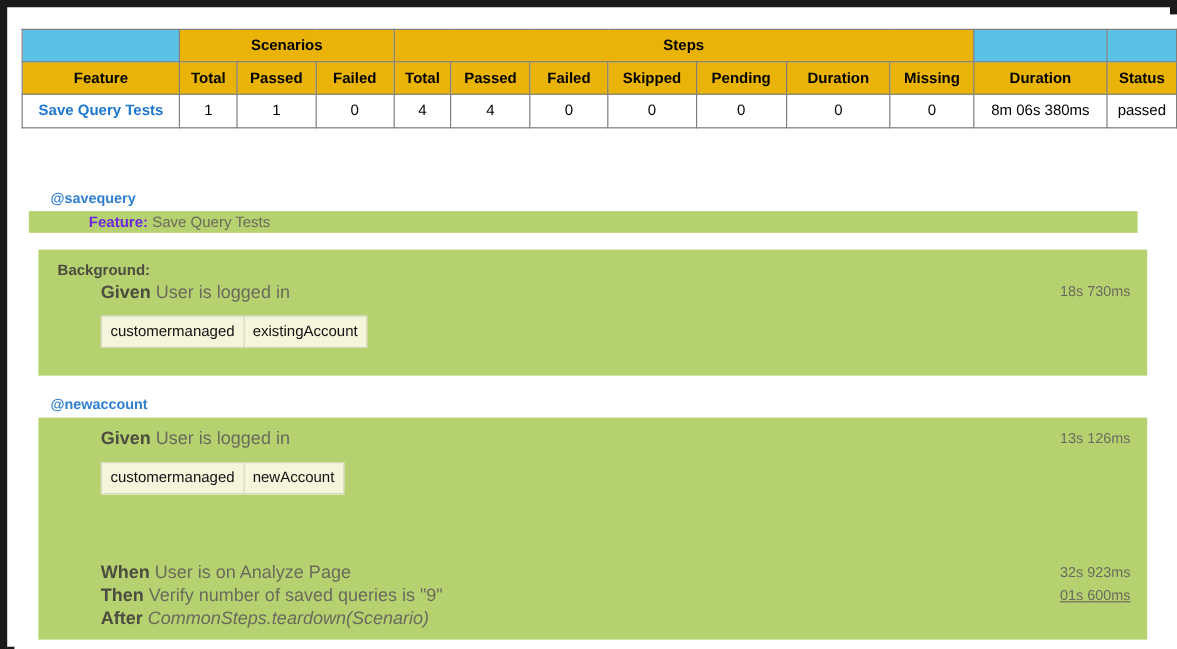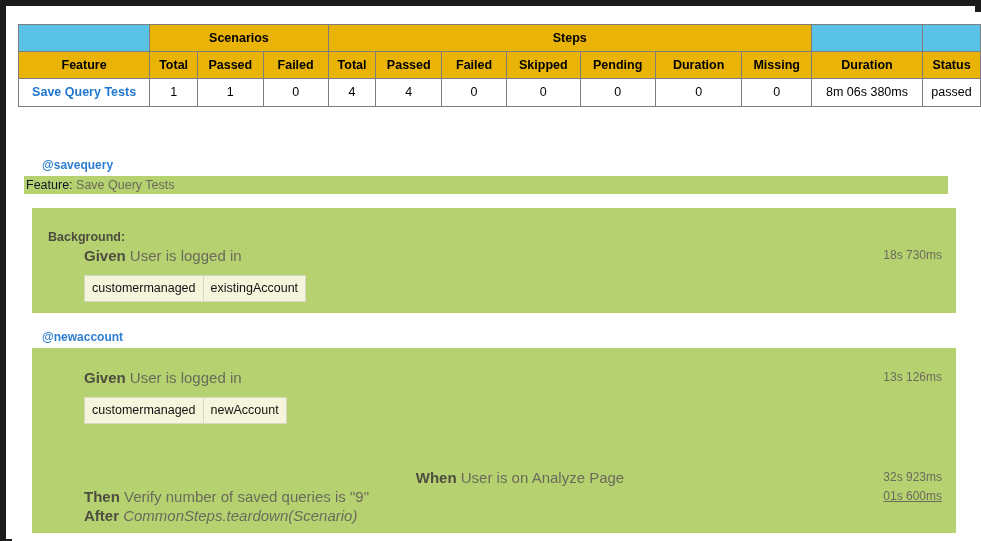--- a/index.html
+++ b/index.html
@@ -114,34 +114,35 @@
     width: 924px;
     margin-left: 6px;
     height: 18px;
     line-height: 18px;
     font-size: 12.5px;
     color: #5a5a4a;
     padding-left: 2px;
     box-sizing: border-box;
   }
   .feature-bar .kw {
-    color: #0f172a;
-    font-weight: normal;
+    color: #6d28d9;
+    font-weight: bold;
+    margin-left: 48px;
   }
   .feature-bar .val {
     color: #6b6b5c;
   }
 
   .block {
     background: #b6d270;
     width: 924px;
     margin-left: 14px;
     box-sizing: border-box;
     position: relative;
-    padding: 20px 0 0 0;
+    padding: 8px 0 0 0;
   }
   .block.background-block { height: 105px; }
   .block.scenario-block   { height: 185px; }
 
   .block-title {
     font-size: 12.5px;
     font-weight: bold;
     color: #4c4c40;
     padding-left: 16px;
     line-height: 18px;
@@ -300,21 +301,21 @@
         <table class="steptable">
           <tbody>
             <tr>
               <td>customermanaged</td>
               <td>newAccount</td>
             </tr>
           </tbody>
         </table>
 
         <div class="steps-tail">
-          <div style="position:relative;text-align:center;">
+          <div style="position:relative;">
             <div class="step">
               <span class="kw">When</span>
               <span class="txt">User is on Analyze Page</span>
             </div>
             <div class="duration" style="top:0;">32s 923ms</div>
           </div>
           <div style="position:relative;">
             <div class="step">
               <span class="kw">Then</span>
               <span class="txt">Verify number of saved queries is "9"</span>

